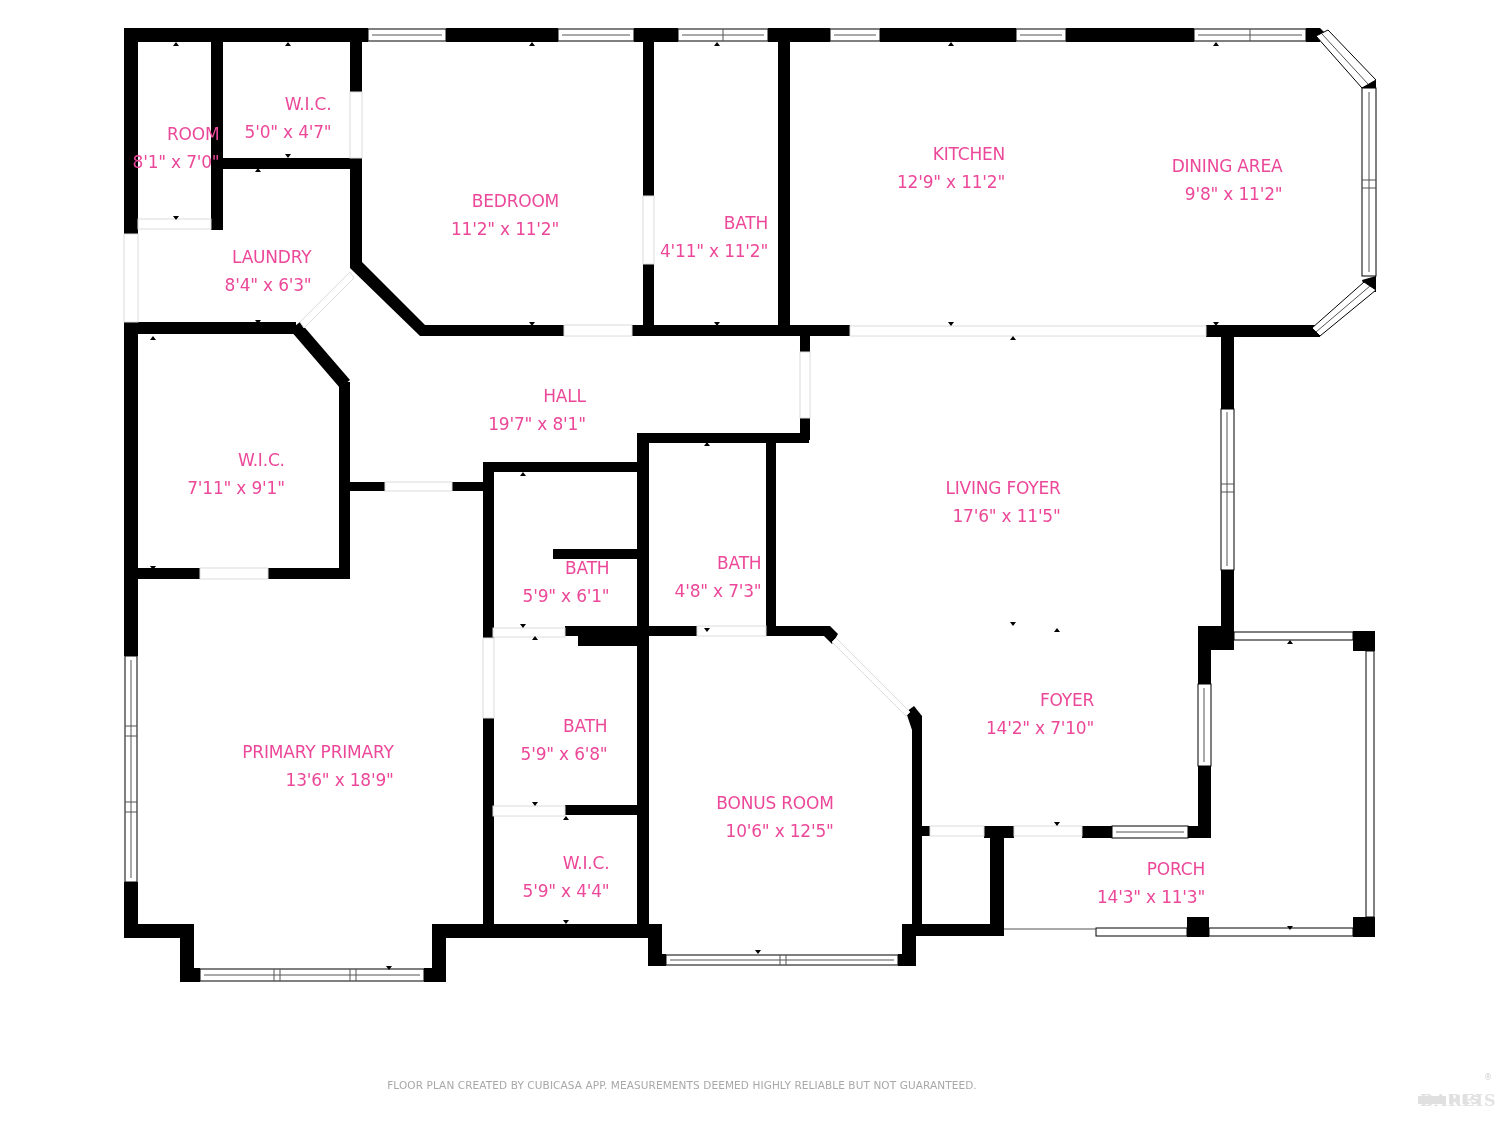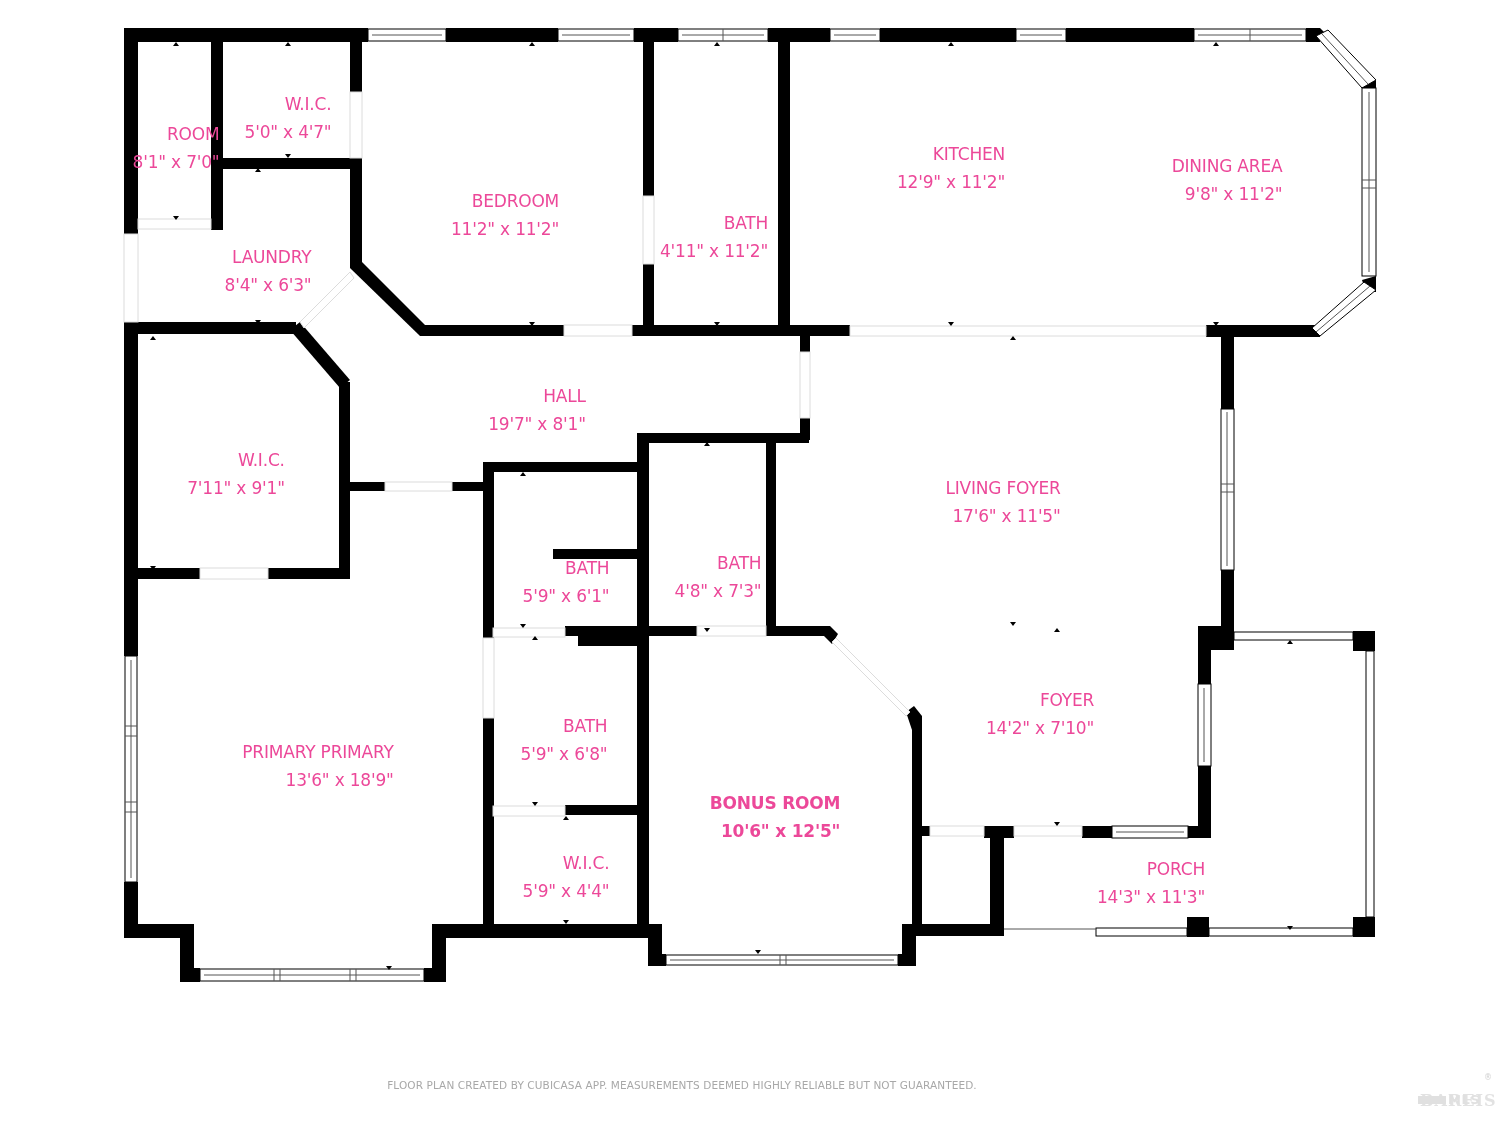--- a/index.html
+++ b/index.html
@@ -299,21 +299,21 @@
     <span class="room-dim">13'6" x 18'9"</span>
   </div>
   <div class="room-label" style="left:564px; top:712px;">
     <span class="room-name">BATH</span>
     <span class="room-dim">5'9" x 6'8"</span>
   </div>
   <div class="room-label" style="left:566px; top:849px;">
     <span class="room-name">W.I.C.</span>
     <span class="room-dim">5'9" x 4'4"</span>
   </div>
-  <div class="room-label" style="left:775px; top:789px;font-weight:bold;">
+  <div class="room-label" style="left:775px; top:789px;">
     <span class="room-name">BONUS ROOM</span>
     <span class="room-dim">10'6" x 12'5"</span>
   </div>
   <div class="room-label" style="left:1040px; top:686px;">
     <span class="room-name">FOYER</span>
     <span class="room-dim">14'2" x 7'10"</span>
   </div>
   <div class="room-label" style="left:1151px; top:855px;">
     <span class="room-name">PORCH</span>
     <span class="room-dim">14'3" x 11'3"</span>

